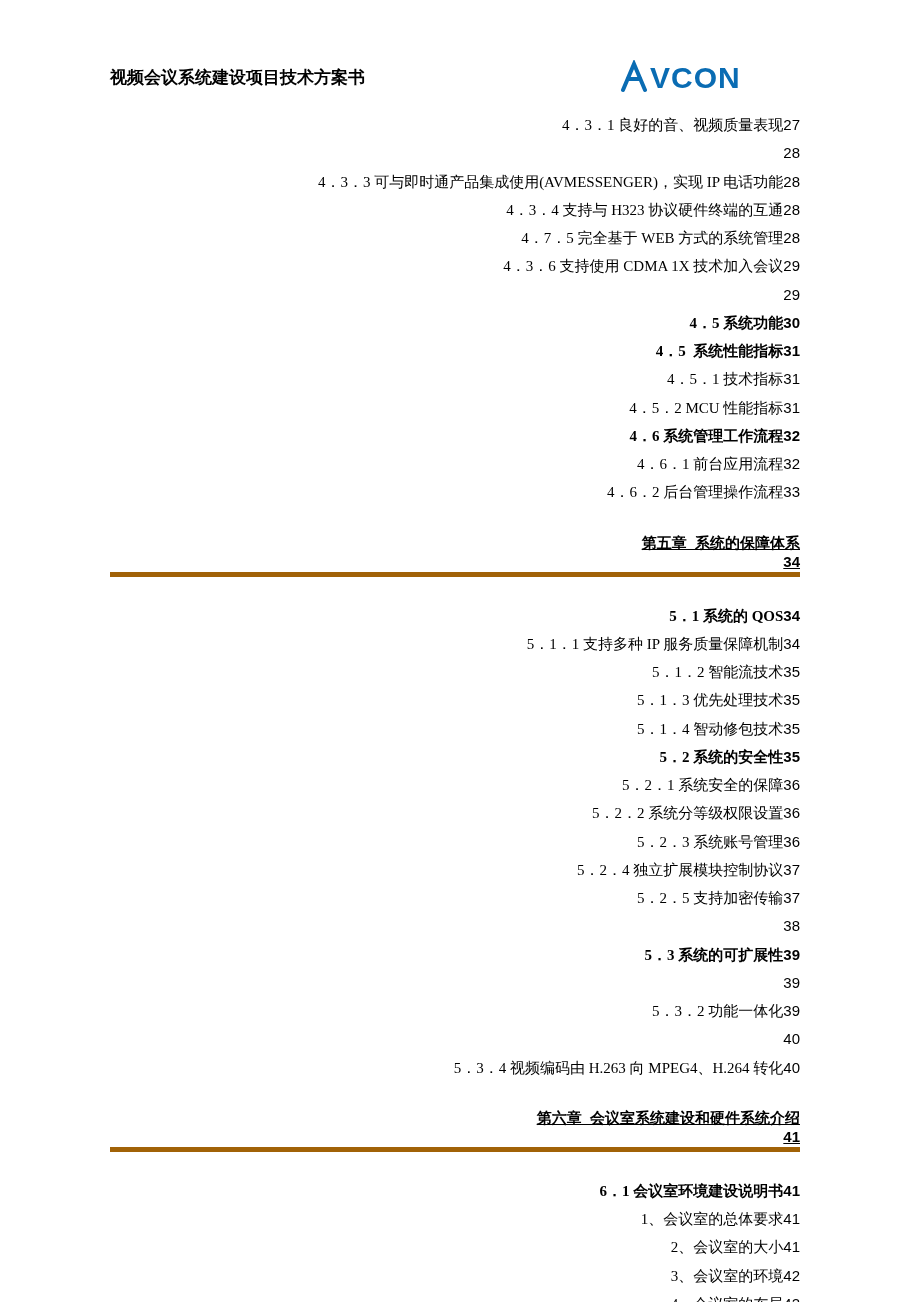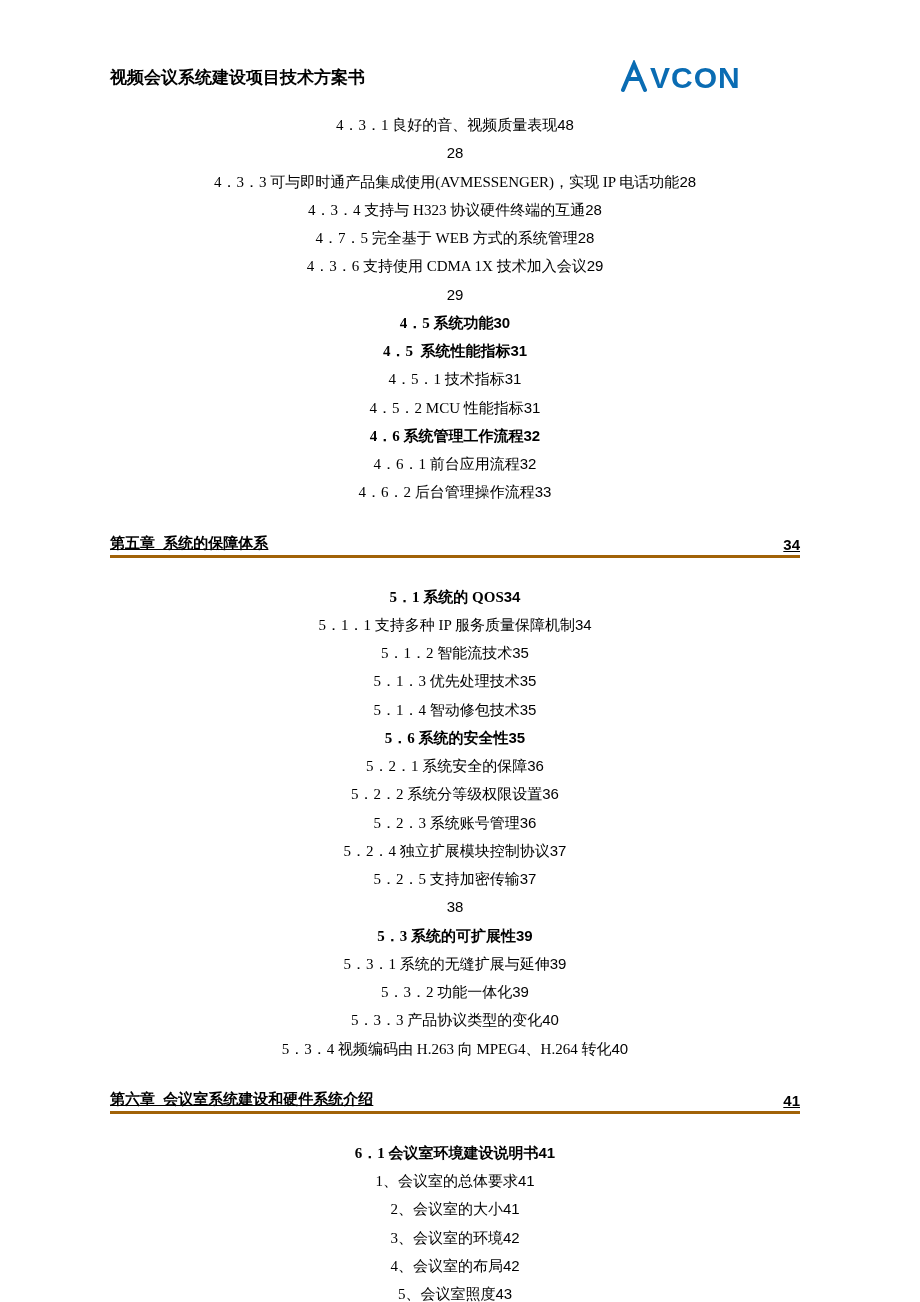--- a/index.html
+++ b/index.html
@@ -26,41 +26,42 @@
     font-weight: bold;
     font-size: 17px;
   }
   .logo {
     display: flex;
     align-items: center;
     gap: 4px;
   }
   .toc-row {
     display: flex;
-    justify-content: center;
+    justify-content: flex-end;
     align-items: baseline;
     line-height: 1.75;
     margin-bottom: 2px;
   }
   .toc-row.bold .toc-label,
   .toc-row.bold .toc-page {
     font-weight: bold;
   }
   .toc-label { white-space: pre; }
   .toc-page { font-family: Arial, sans-serif; }
   .chapter-row {
     display: flex;
     justify-content: space-between;
     align-items: flex-end;
     font-weight: bold;
     font-family: "SimHei", "黑体", sans-serif;
-    border-bottom: 3px solid #a16207;
+    border-bottom: 5px solid #a16207;
     margin-top: 28px;
     margin-bottom: 26px;
     padding-bottom: 2px;
+    flex-direction: column;
   }
   .chapter-row .toc-label { text-decoration: underline; }
   .chapter-row .toc-page { text-decoration: underline; font-family: Arial, sans-serif; }
 </style>
 </head>
 <body>
 
 <div class="page">
 
   <div class="header">
@@ -72,21 +73,21 @@
           <path d="M8 19 L20 19"></path>
         </g>
         <text x="30" y="28" font-family="Arial, sans-serif" font-size="30" font-weight="bold" fill="#0a6cb3" letter-spacing="1">VCON</text>
       </svg>
     </div>
   </div>
 
   <div id="toc1">
       <div class="toc-row">
         <span class="toc-label">4．3．1 良好的音、视频质量表现</span>
-        <span class="toc-page">48</span>
+        <span class="toc-page">27</span>
       </div>
       <div class="toc-row">
         <span class="toc-page">28</span>
       </div>
       <div class="toc-row">
         <span class="toc-label">4．3．3 可与即时通产品集成使用(AVMESSENGER)，实现 IP 电话功能</span>
         <span class="toc-page">28</span>
       </div>
       <div class="toc-row">
         <span class="toc-label">4．3．4 支持与 H323 协议硬件终端的互通</span>
@@ -153,21 +154,21 @@
       </div>
       <div class="toc-row">
         <span class="toc-label">5．1．3 优先处理技术</span>
         <span class="toc-page">35</span>
       </div>
       <div class="toc-row">
         <span class="toc-label">5．1．4 智动修包技术</span>
         <span class="toc-page">35</span>
       </div>
       <div class="toc-row bold">
-        <span class="toc-label">5．6 系统的安全性</span>
+        <span class="toc-label">5．2 系统的安全性</span>
         <span class="toc-page">35</span>
       </div>
       <div class="toc-row">
         <span class="toc-label">5．2．1 系统安全的保障</span>
         <span class="toc-page">36</span>
       </div>
       <div class="toc-row">
         <span class="toc-label">5．2．2 系统分等级权限设置</span>
         <span class="toc-page">36</span>
       </div>
@@ -184,29 +185,27 @@
         <span class="toc-page">37</span>
       </div>
       <div class="toc-row">
         <span class="toc-page">38</span>
       </div>
       <div class="toc-row bold">
         <span class="toc-label">5．3 系统的可扩展性</span>
         <span class="toc-page">39</span>
       </div>
       <div class="toc-row">
-        <span class="toc-label">5．3．1 系统的无缝扩展与延伸</span>
         <span class="toc-page">39</span>
       </div>
       <div class="toc-row">
         <span class="toc-label">5．3．2 功能一体化</span>
         <span class="toc-page">39</span>
       </div>
       <div class="toc-row">
-        <span class="toc-label">5．3．3 产品协议类型的变化</span>
         <span class="toc-page">40</span>
       </div>
       <div class="toc-row">
         <span class="toc-label">5．3．4 视频编码由 H.263 向 MPEG4、H.264 转化</span>
         <span class="toc-page">40</span>
       </div>
     </div>
 
   <div class="chapter-row">
     <span class="toc-label">第六章  会议室系统建设和硬件系统介绍</span>

